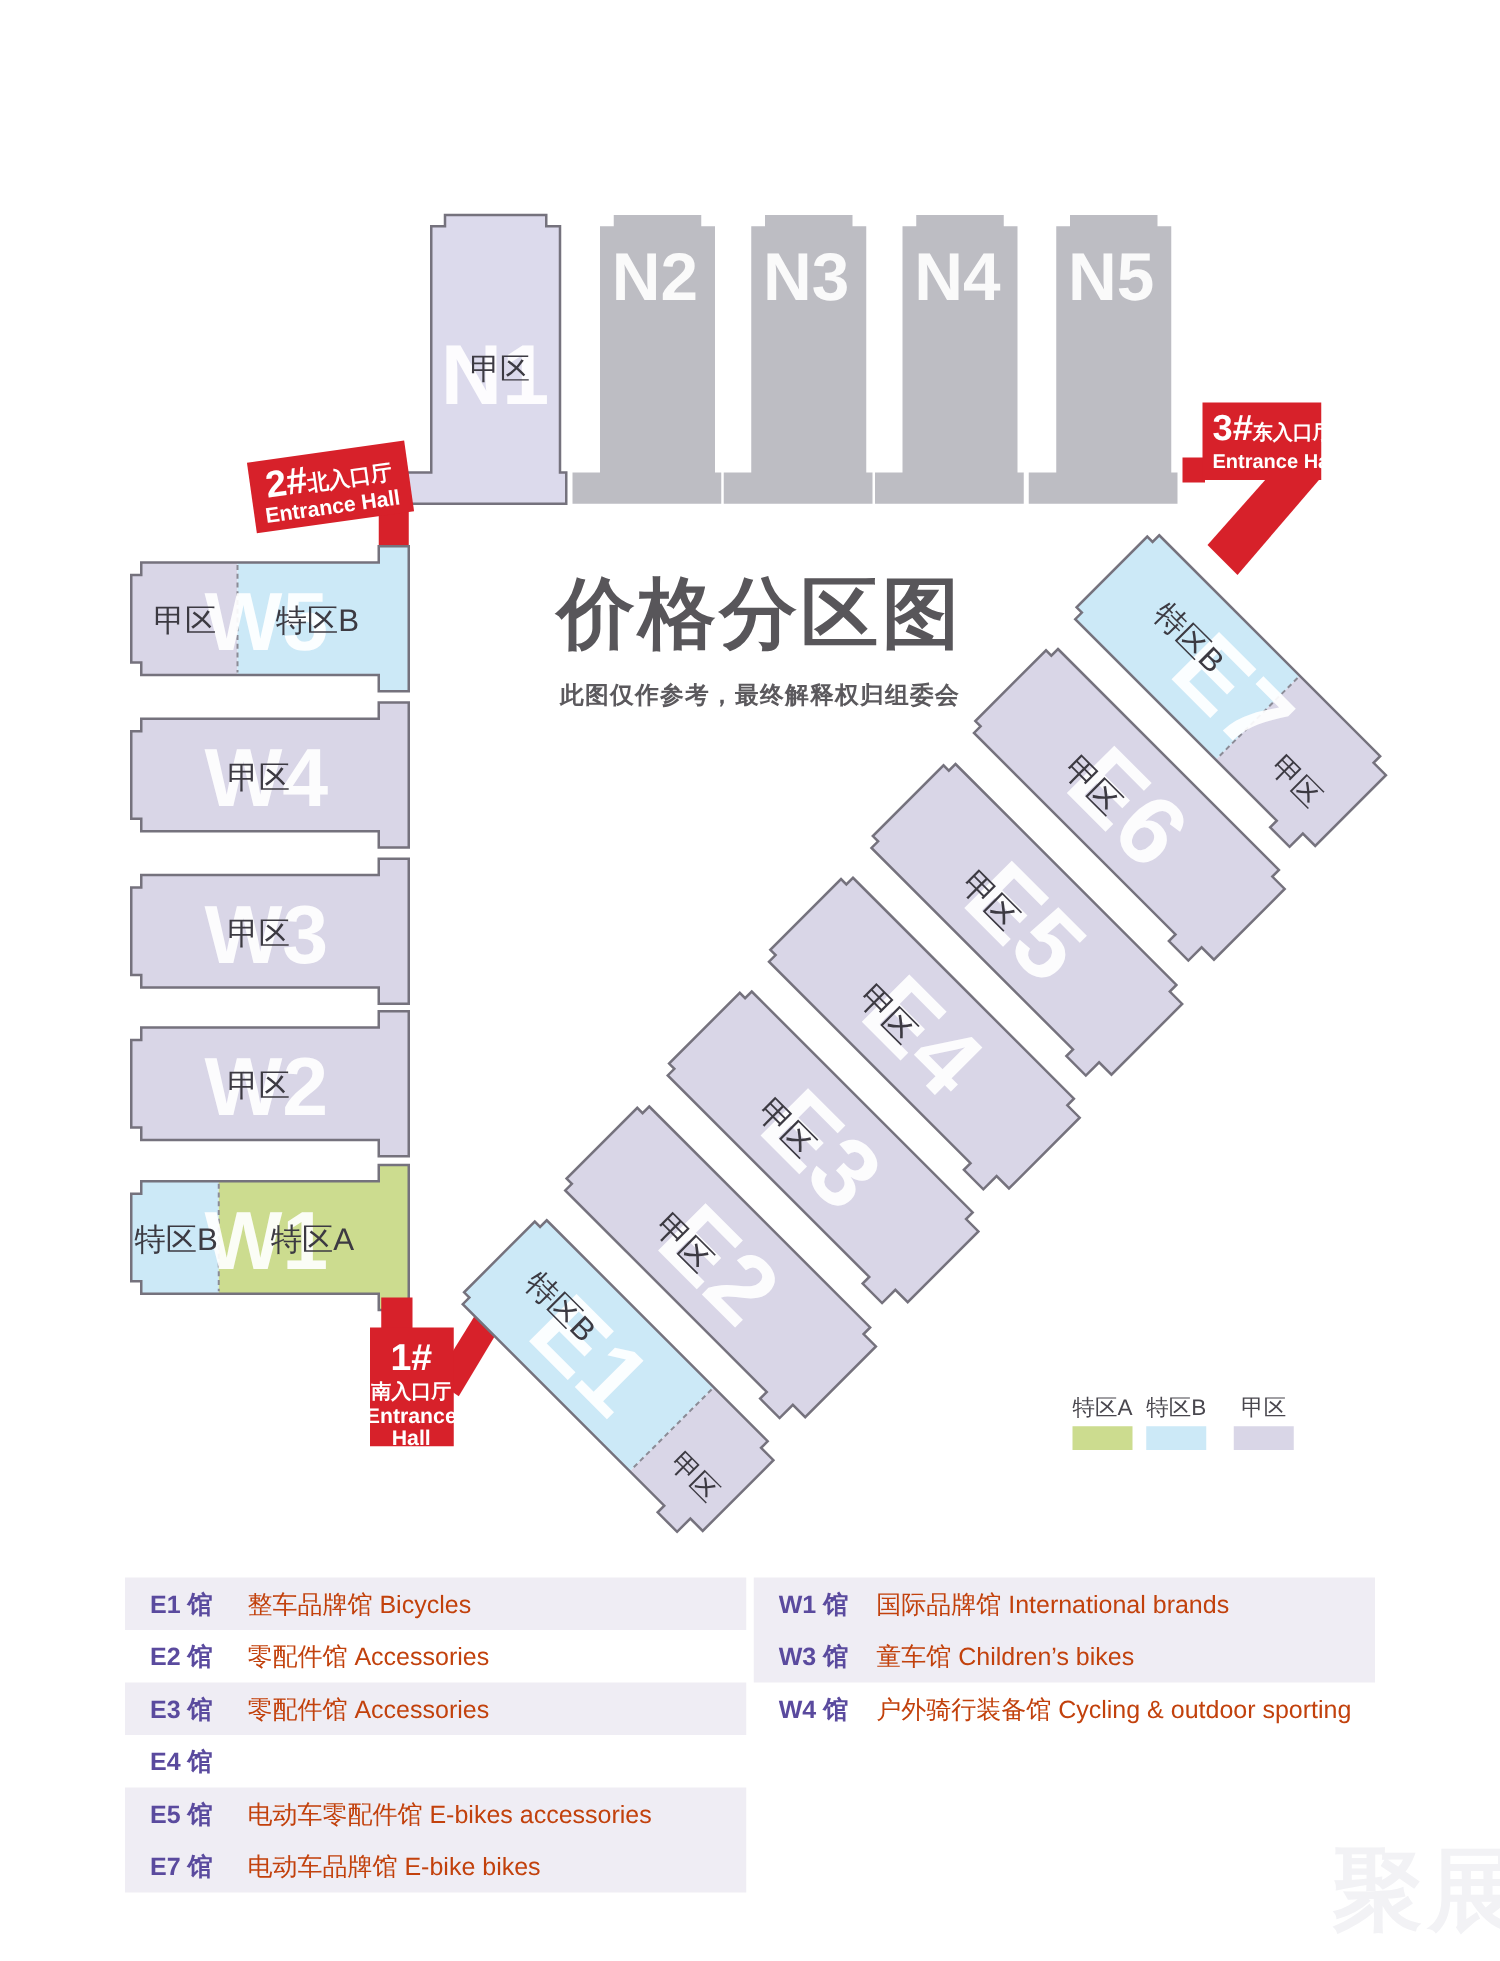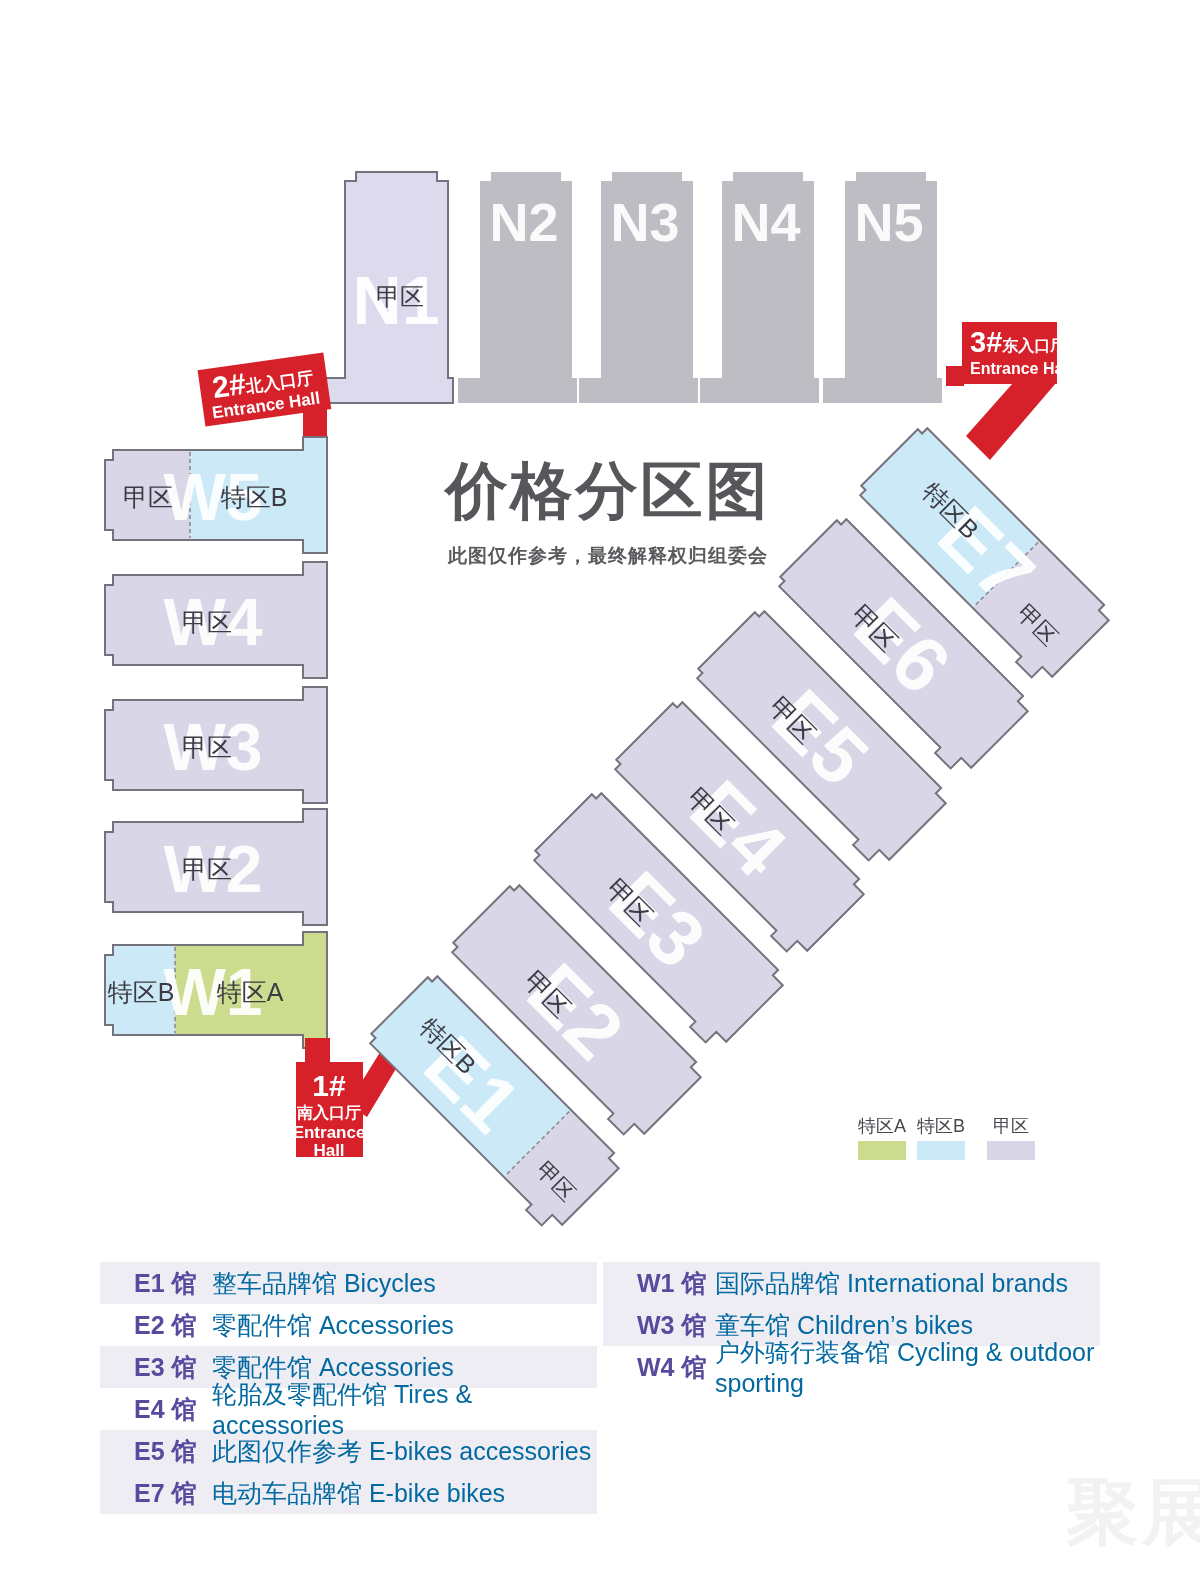--- a/index.html
+++ b/index.html
@@ -9,24 +9,24 @@
   .hall-code{fill:#ffffff;fill-opacity:.92;font-weight:bold;}
   .zone-label{fill:#3c3a42;}
   .flag-text{fill:#ffffff;font-weight:bold;}
   .map-title{fill:#58565a;font-weight:bold;letter-spacing:3px;}
   .map-subtitle{fill:#5b595d;font-weight:bold;letter-spacing:1px;}
   .legend-label{fill:#49474e;}
   .hall-outline{fill:none;stroke:#75727d;stroke-width:2;}
   .divider{stroke:#8b8b96;stroke-width:1.6;stroke-dasharray:4 3;fill:none;}
   #directory{position:absolute;left:100px;top:1262px;width:997px;display:flex;gap:6px;}
   .dir-col{width:497px;flex:none;}
-  .dir-row{display:flex;align-items:center;height:42px;padding-left:34px;
-           font-size:25px;box-sizing:border-box;}
+  .dir-row{display:flex;align-items:center;height:42px;padding-left:20px;
+           font-size:20px;box-sizing:border-box;}
   .dir-row .hall{color:#5a4a9e;font-weight:600;width:78px;flex:none;}
-  .dir-row .desc{color:#0369a1;}
+  .dir-row .desc{color:#c2410c;}
   .shaded{background:#efedf4;}
   #watermark{position:absolute;right:-18px;bottom:8px;font-size:72px;font-weight:bold;
              color:#f2f2f5;letter-spacing:4px;user-select:none;}
 </style>
 </head>
 <body>
 
 
 
 <svg id="venue-map" width="1200" height="1240" viewBox="0 0 1200 1240">
@@ -191,25 +191,24 @@
     <div class="dir-row">
       <span class="hall">E2 馆</span>
       <span class="desc">零配件馆 Accessories</span>
     </div>
     <div class="dir-row shaded">
       <span class="hall">E3 馆</span>
       <span class="desc">零配件馆 Accessories</span>
     </div>
     <div class="dir-row">
       <span class="hall">E4 馆</span>
-      <span class="desc">轮胎及零配件馆 Tires &amp; accessories</span>
     </div>
     <div class="dir-row shaded">
       <span class="hall">E5 馆</span>
-      <span class="desc">此图仅作参考 E-bikes accessories</span>
+      <span class="desc">电动车零配件馆 E-bikes accessories</span>
     </div>
     <div class="dir-row shaded">
       <span class="hall">E7 馆</span>
       <span class="desc">电动车品牌馆 E-bike bikes</span>
     </div>
   </div>
   <div class="dir-col">
     <div class="dir-row shaded">
       <span class="hall">W1 馆</span>
       <span class="desc">国际品牌馆 International brands</span>

